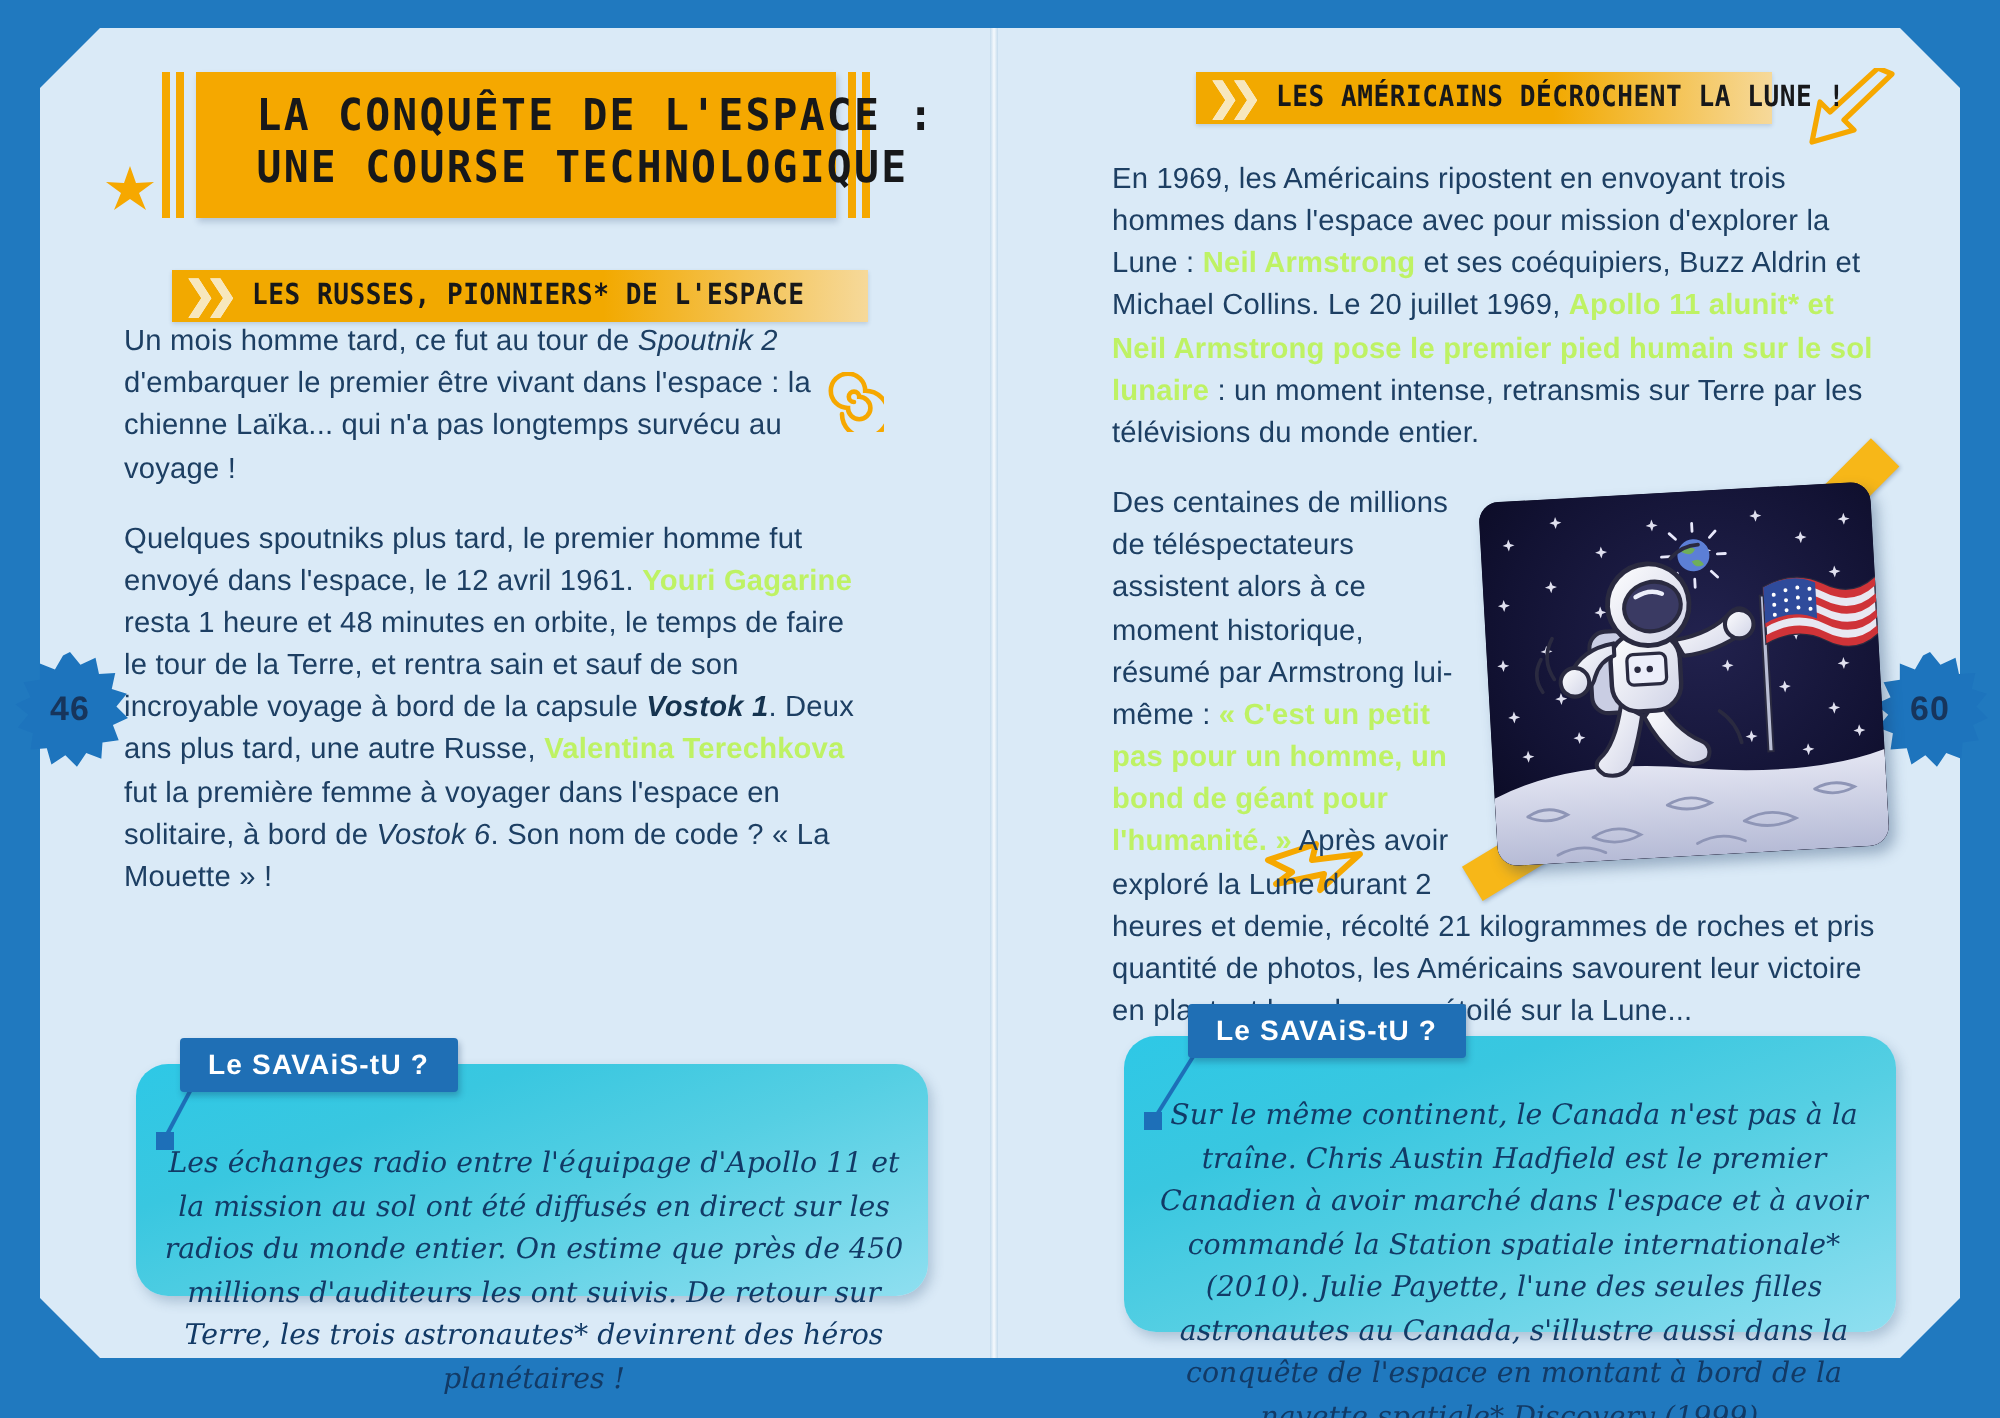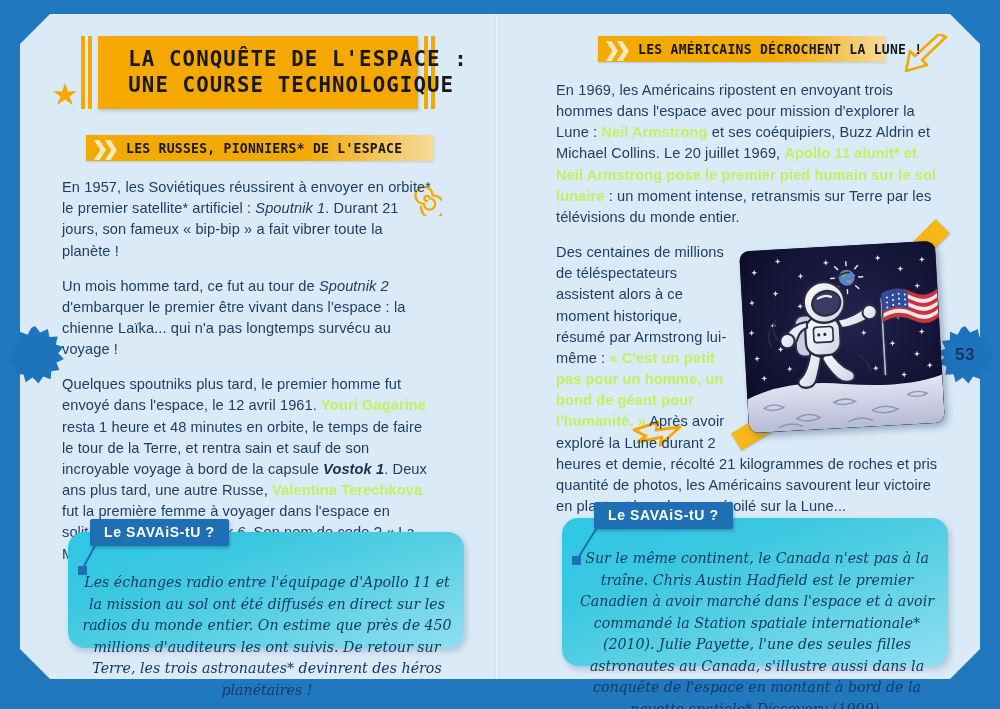--- a/index.html
+++ b/index.html
@@ -167,22 +167,23 @@
 </head>
 <body>
 
 <div id="page">
 
   <div class="sheet left"></div>
   <div class="sheet right"></div>
   <div class="spine"></div>
 
   <div class="burst l"></div>
+  <div class="pgnum l">46</div>
   <div class="burst r"></div>
-  <div class="pgnum r">53</div>
+  <div class="pgnum r">60</div>
 
   <svg class="deco" style="left:52px;top:82px;" width="26" height="26" viewBox="0 0 26 26">
     <path d="M13 1 L16 9.5 L25 9 L17.5 14.5 L21 23 L13 17.5 L5 23 L8.5 14.5 L1 9 L10 9.5 Z" fill="#f6a800"></path>
   </svg>
 
   <svg class="deco" style="left:412px;top:186px;" width="30" height="30" viewBox="0 0 30 30">
     <path d="M15 15 a2.6 2.6 0 1 1 2.6 -2.6 a5.6 5.6 0 1 1 -5.6 5.6 a8.6 8.6 0 1 1 8.6 -8.6 a11.6 11.6 0 1 1 -11.6 11.6" fill="none" stroke="#f6a800" stroke-width="2.3" stroke-linecap="round"></path>
   </svg>
 
   <svg class="deco" style="left:900px;top:34px;" width="50" height="42" viewBox="0 0 50 42">
@@ -207,21 +208,20 @@
       <div class="ttxt">LA CONQUÊTE DE L'ESPACE :</div>
       <div class="ttxt">UNE COURSE TECHNOLOGIQUE</div>
     </div>
 
 
     <div class="sechead" style="margin-top:26px;margin-left:24px;">
       <span class="chev">❯❯</span>
       <span class="stxt">LES RUSSES, PIONNIERS* DE L'ESPACE</span>
     </div>
 
-    <p class="body" style="margin-top:16px;"><span>En 1957, les Soviétiques réussirent à envoyer en orbite* le premier satellite* artificiel : </span><i>Spoutnik 1</i><span>. Durant 21 jours, son fameux « bip-bip » a fait vibrer toute la planète !</span></p>
 
     <p class="body"><span>Un mois homme tard, ce fut au tour de </span><i>Spoutnik 2</i><span> d'embarquer le premier être vivant dans l'espace : la chienne Laïka... qui n'a pas longtemps survécu au voyage !</span></p>
 
     <p class="body gap-top"><span>Quelques spoutniks plus tard, le premier homme fut envoyé dans l'espace, le 12 avril 1961. </span><b>Youri Gagarine</b><span> resta 1 heure et 48 minutes en orbite, le temps de faire le tour de la Terre, et rentra sain et sauf de son incroyable voyage à bord de la capsule </span><span class="bi">Vostok 1</span><span>. Deux ans plus tard, une autre Russe, </span><b>Valentina Terechkova</b><span> fut la première femme à voyager dans l'espace en solitaire, à bord de </span><i>Vostok 6</i><span>. Son nom de code ? « La Mouette » !</span></p>
   </div>
 
   <div class="col right">
 
     <div class="sechead" style="margin-left:42px;margin-right:54px;">
       <span class="chev">❯❯</span>

